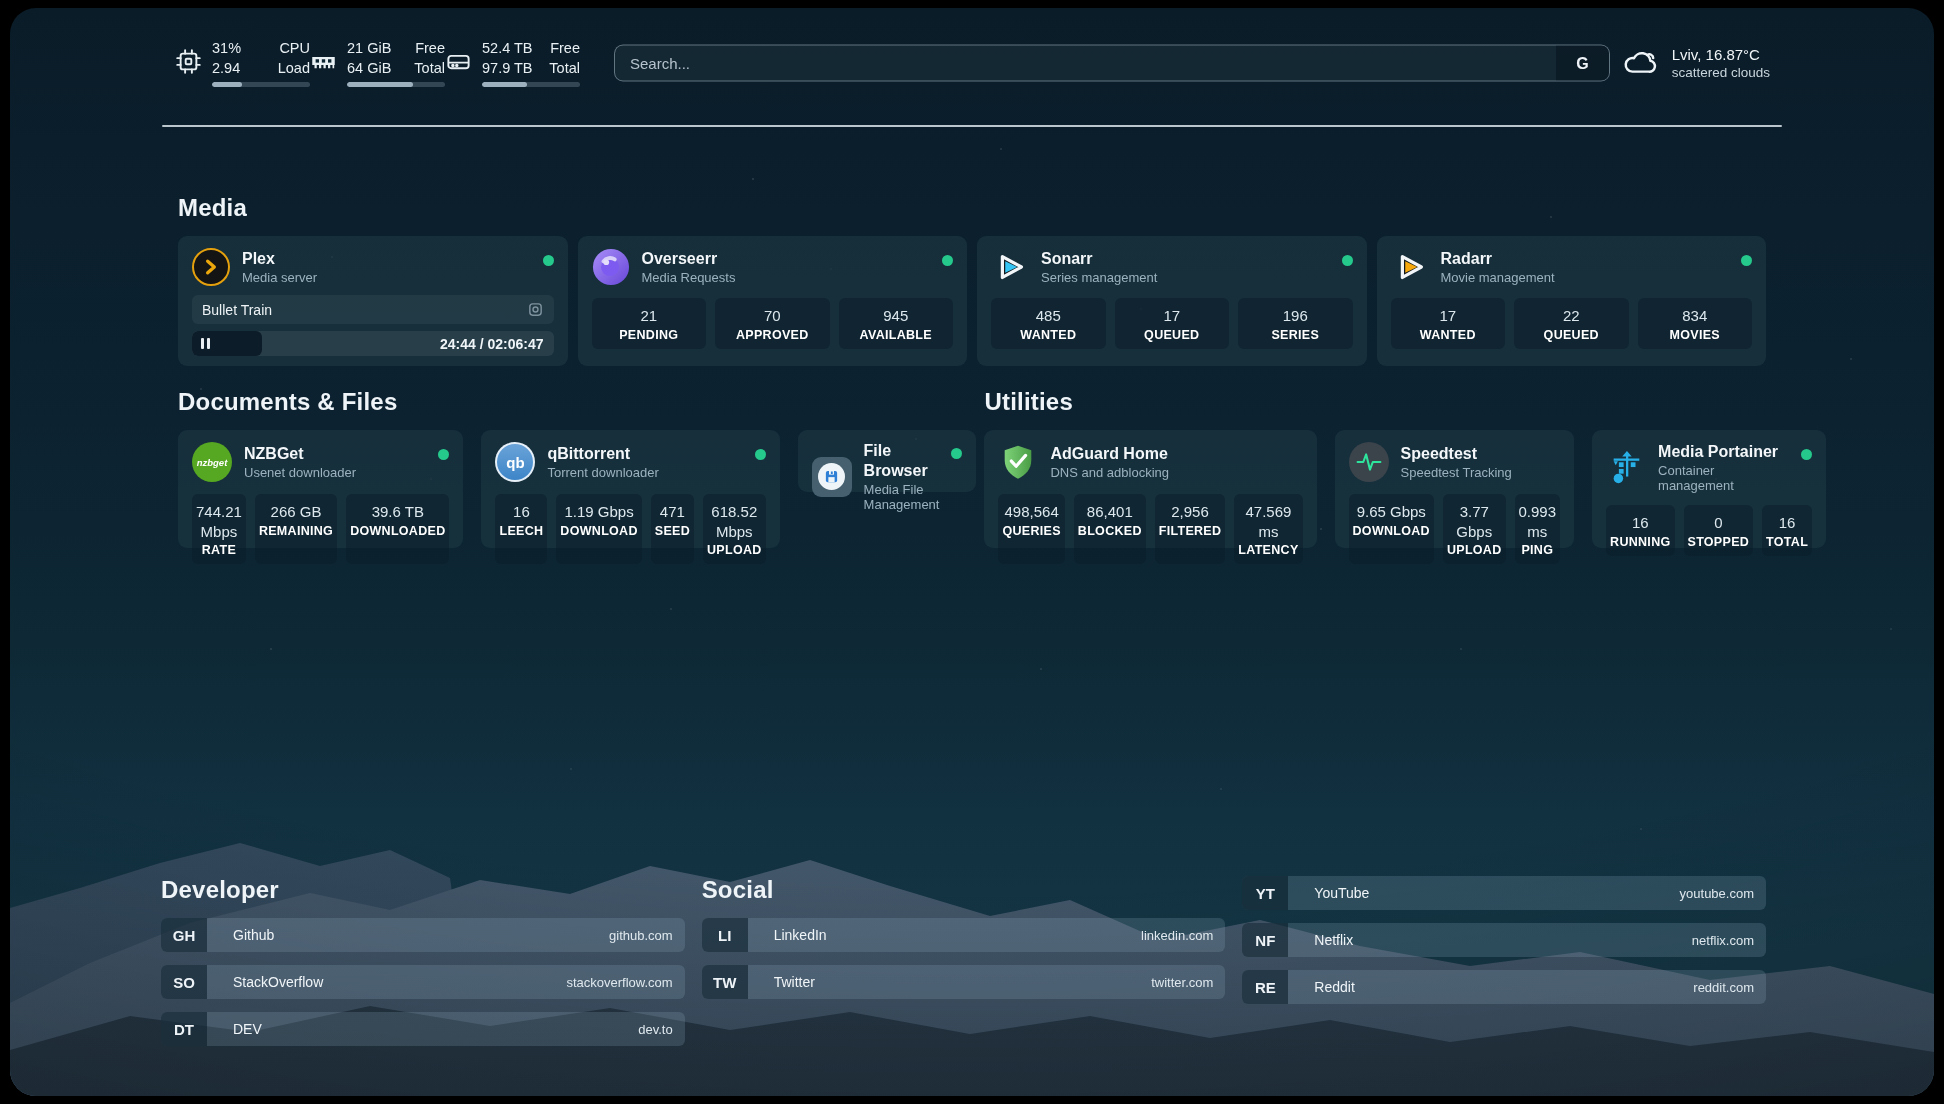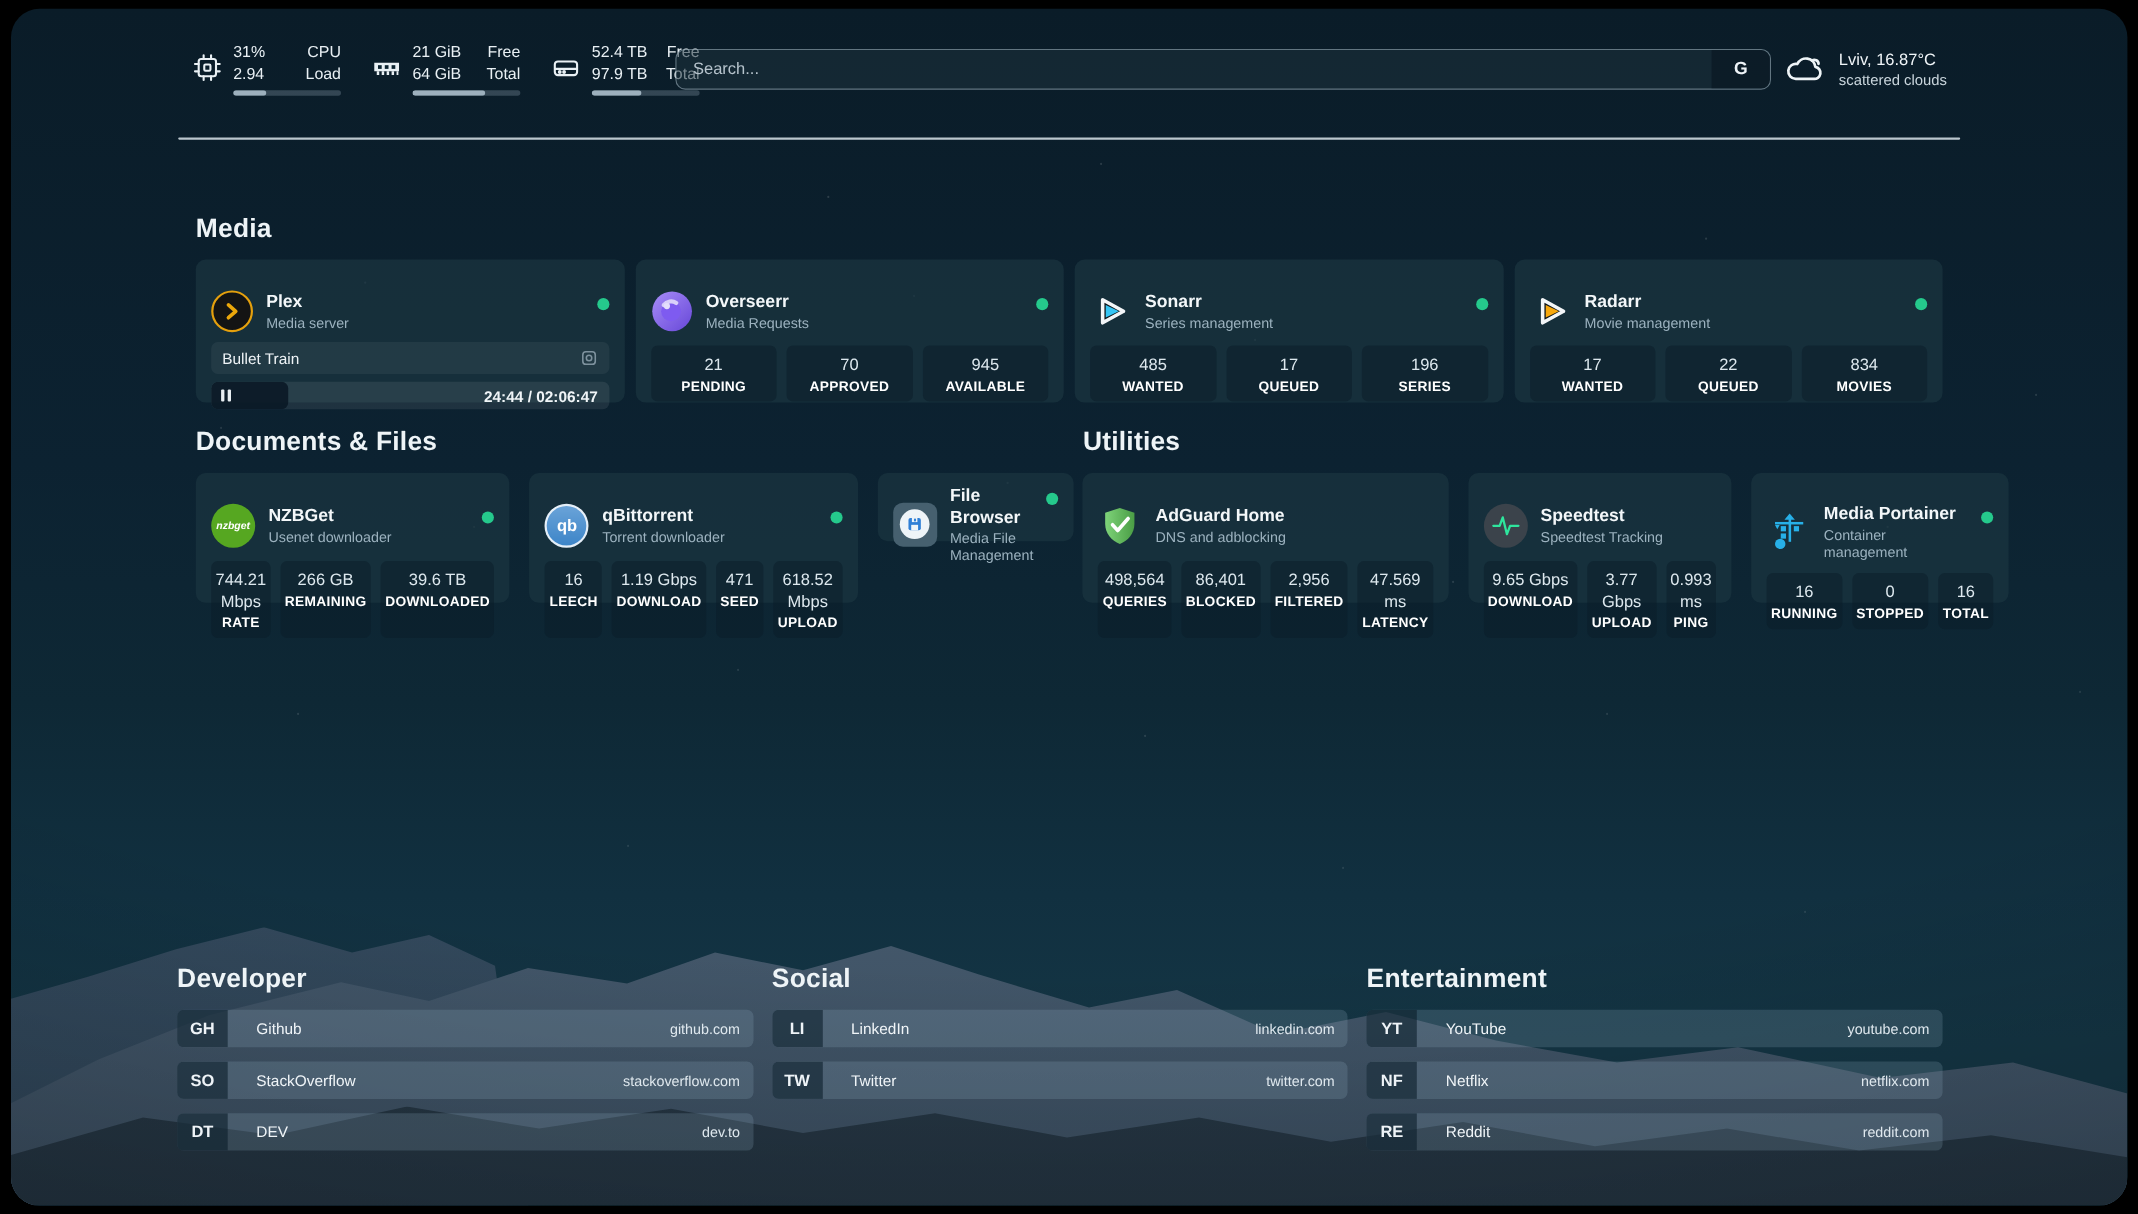--- a/index.html
+++ b/index.html
@@ -20,21 +20,21 @@
      1130px 300px 0 0 rgba(255,255,255,.15), 1540px 208px 0 0 rgba(255,255,255,.13),
      420px 470px 0 0 rgba(255,255,255,.12), 905px 430px 0 0 rgba(255,255,255,.14),
      1310px 520px 0 0 rgba(255,255,255,.12), 1705px 470px 0 0 rgba(255,255,255,.13),
      260px 640px 0 0 rgba(255,255,255,.12), 660px 600px 0 0 rgba(255,255,255,.11),
      1030px 660px 0 0 rgba(255,255,255,.12), 1450px 640px 0 0 rgba(255,255,255,.11),
      1840px 350px 0 0 rgba(255,255,255,.12), 560px 760px 0 0 rgba(255,255,255,.10),
      1210px 780px 0 0 rgba(255,255,255,.10), 1630px 820px 0 0 rgba(255,255,255,.10),
      820px 260px 0 0 rgba(255,255,255,.12), 190px 380px 0 0 rgba(255,255,255,.11),
      1880px 620px 0 0 rgba(255,255,255,.10), 990px 140px 0 0 rgba(255,255,255,.13); }
   
-  .topbar{ position:absolute; left:165px; right:164px; top:28px; height:54px; display:flex; align-items:center; gap:28px; color:#e9f0f4; }
+  .topbar{ position:absolute; left:165px; right:164px; top:28px; height:54px; display:flex; align-items:center; gap:0; color:#e9f0f4; }
   .res-group{ display:flex; align-items:flex-start; gap:10px; }
   .res-icon{ width:27px; height:27px; margin-top:9px; flex:none; }
   .res-body{ width:98px; }
   .res-cols{ display:flex; justify-content:space-between; font-size:14.5px; line-height:1.32; }
   .res-col.labs{ text-align:right; }
   .res-bar{ margin-top:4px; height:5px; border-radius:3px; background:rgba(128,149,163,.35); overflow:hidden; }
   .res-fill{ height:100%; border-radius:3px; background:#9db0bd; }
   .search{ position:absolute; left:439px; top:50%; transform:translateY(-50%); width:996px; height:37px; display:flex; align-items:stretch;
     border:1.5px solid rgba(163,183,195,.55); border-radius:9px; background:rgba(30,49,61,.55); overflow:hidden; }
   .search input{ flex:1; background:transparent; border:none; outline:none; color:#dde7ed; font-size:15px; padding:0 15px; font-family:"Liberation Sans",sans-serif; }
@@ -46,21 +46,21 @@
   .weather .cond{ font-size:13.5px; color:#c9d5dc; margin-top:2px; }
   .divider{ position:absolute; left:152px; right:152px; top:117px; height:2px; background:rgba(226,236,241,.82); border-radius:1px; }
   
   h2{ font-size:24px; font-weight:600; color:#eef4f7; letter-spacing:.2px; margin:0 0 14px 0; }
   .sec-media{ position:absolute; left:168px; right:168px; top:186px; }
   .media-grid{ display:grid; grid-template-columns:repeat(4,1fr); gap:10px; }
   .sec-middle{ position:absolute; left:168px; right:168px; top:380px; display:grid; grid-template-columns:1fr 1fr; gap:8px; }
   .col-stack{ display:flex; flex-direction:row; gap:18px; }
   .sec-bookmarks{ position:absolute; left:151px; right:168px; top:868px; display:grid; grid-template-columns:repeat(3,1fr); gap:17px; }
   
-  .card{ background:rgba(26,52,64,.72); border-radius:9px; padding:28px 14px; position:relative; cursor:pointer; }
+  .card{ background:rgba(26,52,64,.72); border-radius:9px; padding:12px 14px; position:relative; cursor:pointer; }
   .card.h130{ height:130px; } .card.h118{ height:118px; } .card.h62{ height:62px; padding:11px 14px; }
   .card-head{ display:flex; align-items:center; gap:12px; }
   .app-icon{ width:40px; height:40px; flex:none; display:flex; align-items:center; justify-content:center; }
   .card.h130 .app-icon{ width:38px; height:38px; }
   .app-name{ font-size:16px; font-weight:600; color:#f3f7f9; line-height:1.25; }
   .app-sub{ font-size:13px; color:#9cb2bf; margin-top:1px; }
   .dot{ width:11px; height:11px; border-radius:50%; background:#25c98c; margin-left:auto; align-self:flex-start; margin-top:7px; flex:none; }
   .stats{ display:grid; gap:9px; margin-top:12px; }
   .stats-3{ grid-template-columns:repeat(3,1fr); } .stats-4{ grid-template-columns:repeat(4,1fr); }
   .stat{ background:rgba(10,28,40,.5); border-radius:6px; padding:8px 4px 7px; text-align:center; }
@@ -552,21 +552,20 @@
         <span class="link-name">LinkedIn</span>
         <span class="link-domain">linkedin.com</span>
       </div>
       <div class="link-row">
         <span class="link-abbr">TW</span>
         <span class="link-name">Twitter</span>
         <span class="link-domain">twitter.com</span>
       </div>
     </div>
     <div>
-      <h2>Entertainment</h2>
       <div class="link-row">
         <span class="link-abbr">YT</span>
         <span class="link-name">YouTube</span>
         <span class="link-domain">youtube.com</span>
       </div>
       <div class="link-row">
         <span class="link-abbr">NF</span>
         <span class="link-name">Netflix</span>
         <span class="link-domain">netflix.com</span>
       </div>

